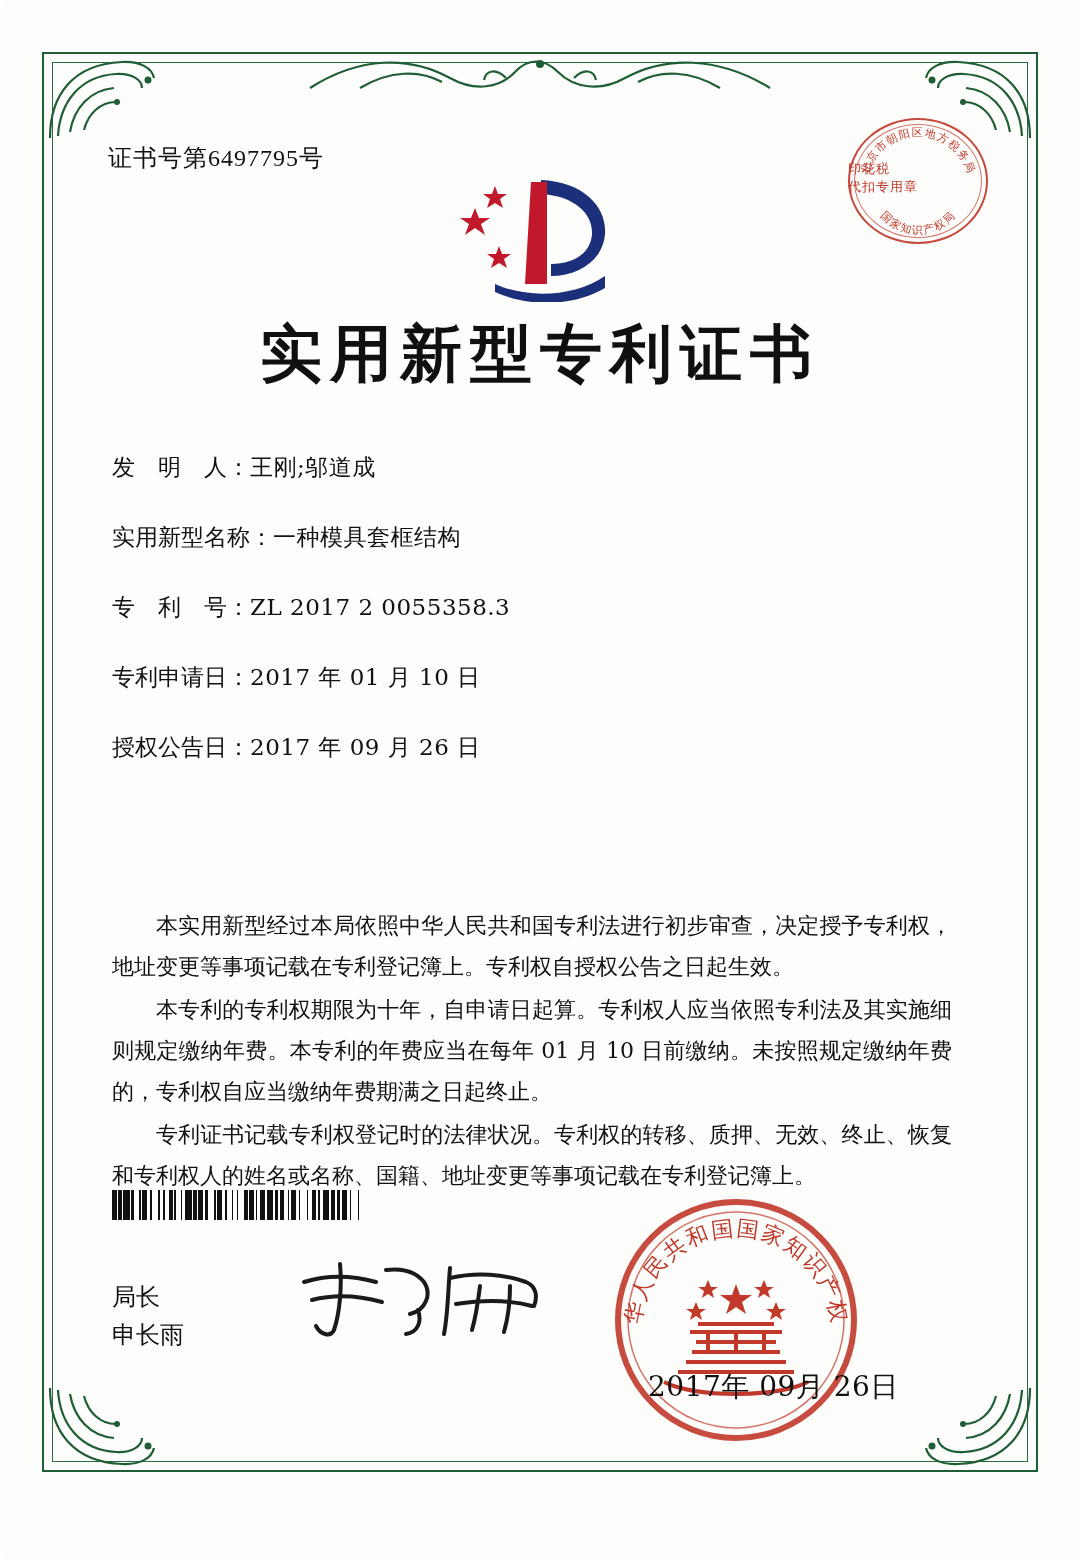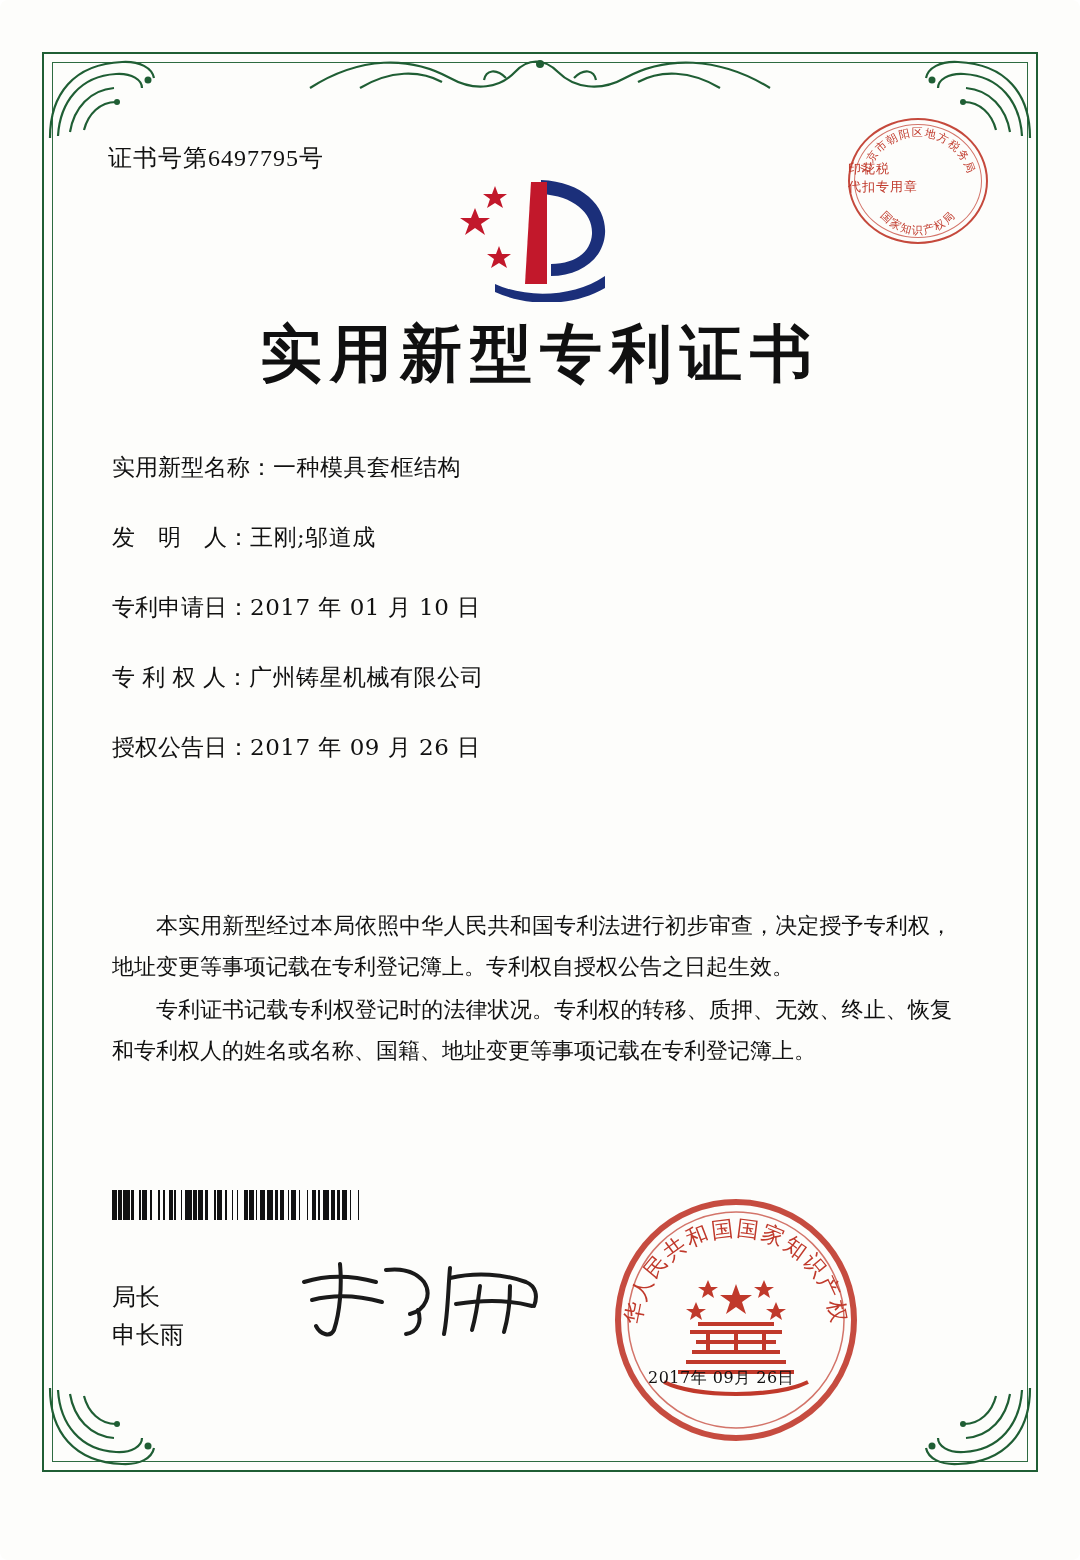--- a/index.html
+++ b/index.html
@@ -219,21 +219,21 @@
     left: 612px;
     top: 1196px;
     width: 248px;
     height: 248px;
   }
   .seal svg { width: 100%; height: 100%; display: block; }
   .seal-date {
     position: absolute;
     left: 648px;
     top: 1368px;
-    font-size: 16px;
+    font-size: 28px;
     color: #111;
     letter-spacing: 0.5px;
     font-family: "DejaVu Serif", "Liberation Serif", serif;
   }
 
   
   .page-footer {
     position: absolute;
     left: 0; right: 0;
     top: 1468px;
@@ -352,43 +352,44 @@
       <path d="M76 10 L92 10 L92 112 L70 112 Z" fill="#c2182b"></path>
 
       <path d="M40 112 C70 126, 118 126, 150 104 L150 116 C116 136, 70 134, 40 120 Z" fill="#1b2f7a"></path>
     </svg>
   </div>
 
   <div class="main-title">实用新型专利证书</div>
 
   <div class="fields">
     <div class="field">
+      <span class="flabel">发　明　人：</span>
+      <span class="fvalue">王刚;邬道成</span>
+    </div>
+    <div class="field">
       <span class="flabel">实用新型名称：</span>
       <span class="fvalue">一种模具套框结构</span>
     </div>
     <div class="field">
-      <span class="flabel">发　明　人：</span>
-      <span class="fvalue">王刚;邬道成</span>
+      <span class="flabel">专　利　号：</span>
+      <span class="fvalue">ZL 2017 2 0055358.3</span>
     </div>
     <div class="field">
       <span class="flabel">专利申请日：</span>
       <span class="fvalue">2017 年 01 月 10 日</span>
     </div>
     <div class="field">
-      <span class="flabel">专 利 权 人：</span>
-      <span class="fvalue">广州铸星机械有限公司</span>
-    </div>
-    <div class="field">
       <span class="flabel">授权公告日：</span>
       <span class="fvalue">2017 年 09 月 26 日</span>
     </div>
   </div>
 
   <div class="body-text">
     <p>本实用新型经过本局依照中华人民共和国专利法进行初步审查，决定授予专利权，地址变更等事项记载在专利登记簿上。专利权自授权公告之日起生效。</p>
+    <p>本专利的专利权期限为十年，自申请日起算。专利权人应当依照专利法及其实施细则规定缴纳年费。本专利的年费应当在每年 01 月 10 日前缴纳。未按照规定缴纳年费的，专利权自应当缴纳年费期满之日起终止。</p>
     <p>专利证书记载专利权登记时的法律状况。专利权的转移、质押、无效、终止、恢复和专利权人的姓名或名称、国籍、地址变更等事项记载在专利登记簿上。</p>
   </div>
 
   <div class="barcode">
       <i style="width: 4.8px; background: rgb(17, 17, 17);"></i>
       <i style="width: 1.6px; background: transparent;"></i>
       <i style="width: 3.2px; background: rgb(17, 17, 17);"></i>
       <i style="width: 1.6px; background: transparent;"></i>
       <i style="width: 6.4px; background: rgb(17, 17, 17);"></i>
       <i style="width: 1.6px; background: transparent;"></i>

